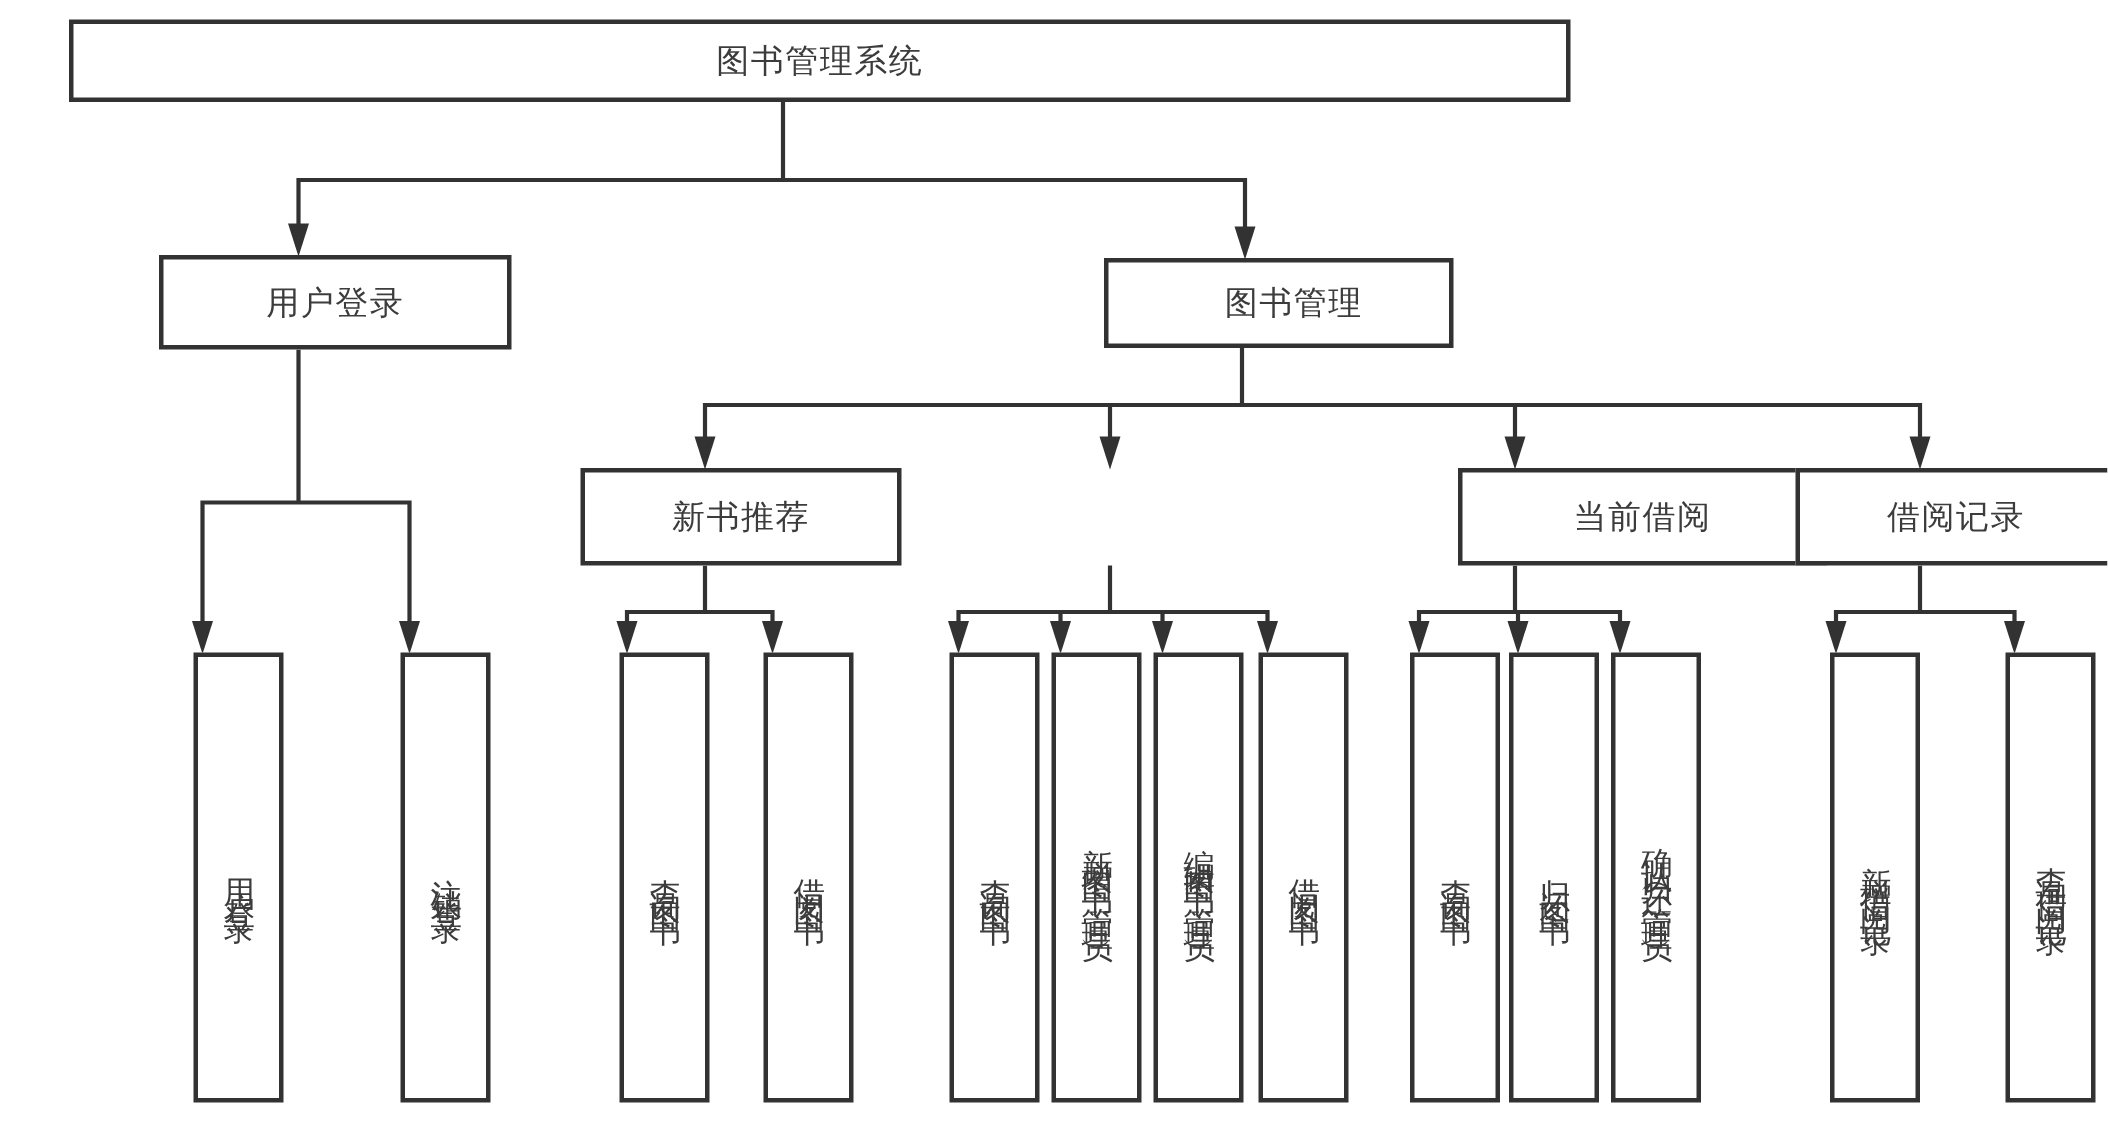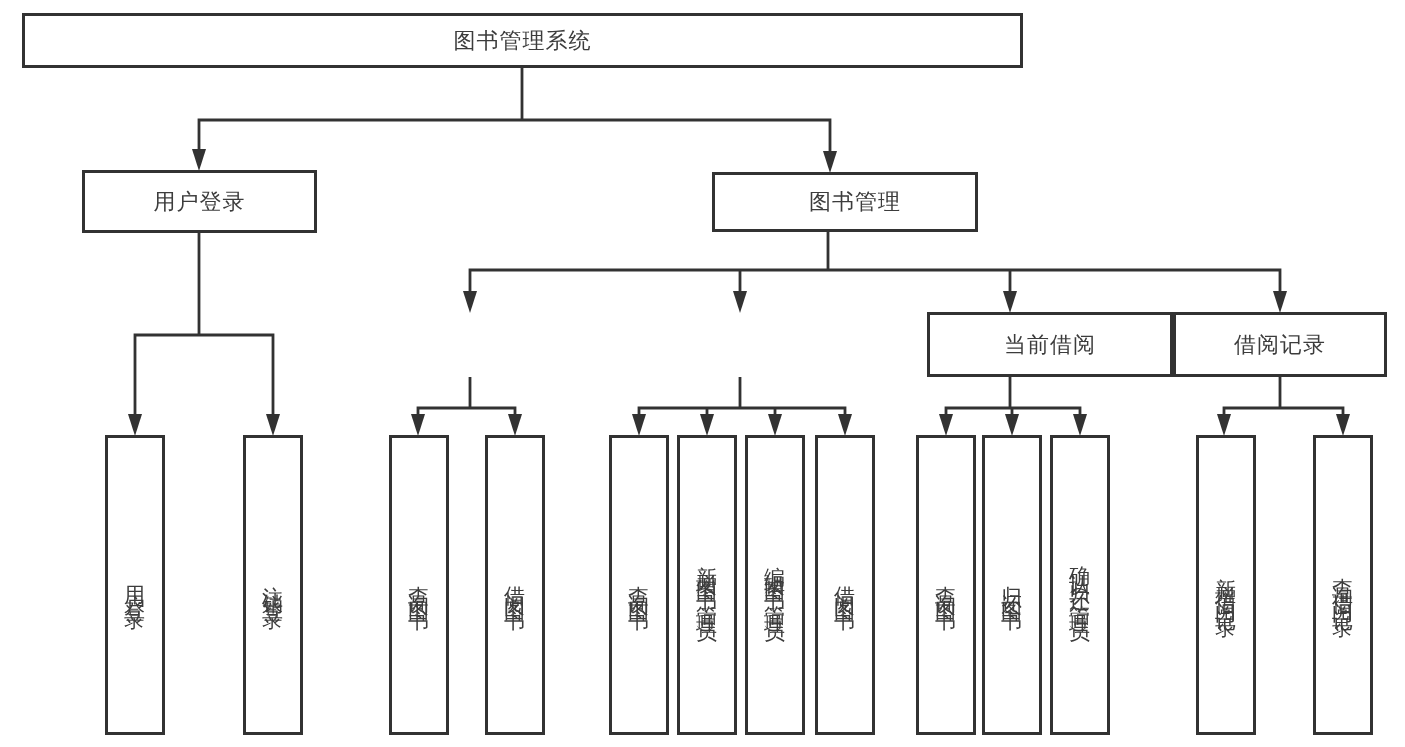--- a/index.html
+++ b/index.html
@@ -29,38 +29,39 @@
     border: 3px solid #323232;
     background: #ffffff;
     display: flex;
     align-items: center;
     justify-content: center;
     color: #3c3c3c;
     font-size: 22px;
     letter-spacing: 1px;
     text-align: center;
     white-space: nowrap;
+    margin-left: 24px;
   }
   .leaf {
     writing-mode: vertical-rl;
     text-orientation: mixed;
     font-size: 21px;
     letter-spacing: 8px;
     line-height: 1;
     white-space: normal;
   }
   
   .n-root  { left: 22px;   top: 13px;  width: 1001px; height: 55px; }
   
   .n-login { left: 82px;   top: 170px; width: 235px;  height: 63px; }
-  .n-mgmt  { left: 712px;  top: 172px; width: 266px;  height: 60px; padding-left: 20px; }
+  .n-mgmt  { left: 712px;  top: 172px; width: 233px;  height: 60px; padding-left: 20px; }
   
   .n-l3a   { left: 363px;  top: 312px; width: 214px;  height: 65px; }
   .n-l3b   { left: 633px;  top: 312px; width: 214px;  height: 65px; }
-  .n-l3c   { left: 927px;  top: 312px; width: 246px;  height: 65px; }
+  .n-l3c   { left: 948px;  top: 312px; width: 246px;  height: 65px; }
   .n-l3d   { left: 1173px; top: 312px; width: 214px;  height: 65px; }
   
   .lf      { top: 435px; width: 60px; height: 300px; }
   .lf1  { left: 105px;  }
   .lf2  { left: 243px;  }
   .lf3  { left: 389px;  }
   .lf4  { left: 485px;  }
   .lf5  { left: 609px;  }
   .lf6  { left: 677px;  }
   .lf7  { left: 745px;  }
@@ -149,20 +150,21 @@
       <polygon points="1217,414 1231,414 1224,436"></polygon>
       <polygon points="1336,414 1350,414 1343,436"></polygon>
     </g>
   </svg>
 
   <div class="box n-root">图书管理系统</div>
 
   <div class="box n-login">用户登录</div>
   <div class="box n-mgmt">图书管理</div>
 
+  <div class="box n-l3a">新书推荐</div>
   <div class="box n-l3c">当前借阅</div>
   <div class="box n-l3d">借阅记录</div>
 
   <div class="box leaf lf lf1">用户登录</div>
   <div class="box leaf lf lf2">注销登录</div>
 
   <div class="box leaf lf lf3">查询图书</div>
   <div class="box leaf lf lf4">借阅图书</div>
 
   <div class="box leaf lf lf5">查询图书</div>

